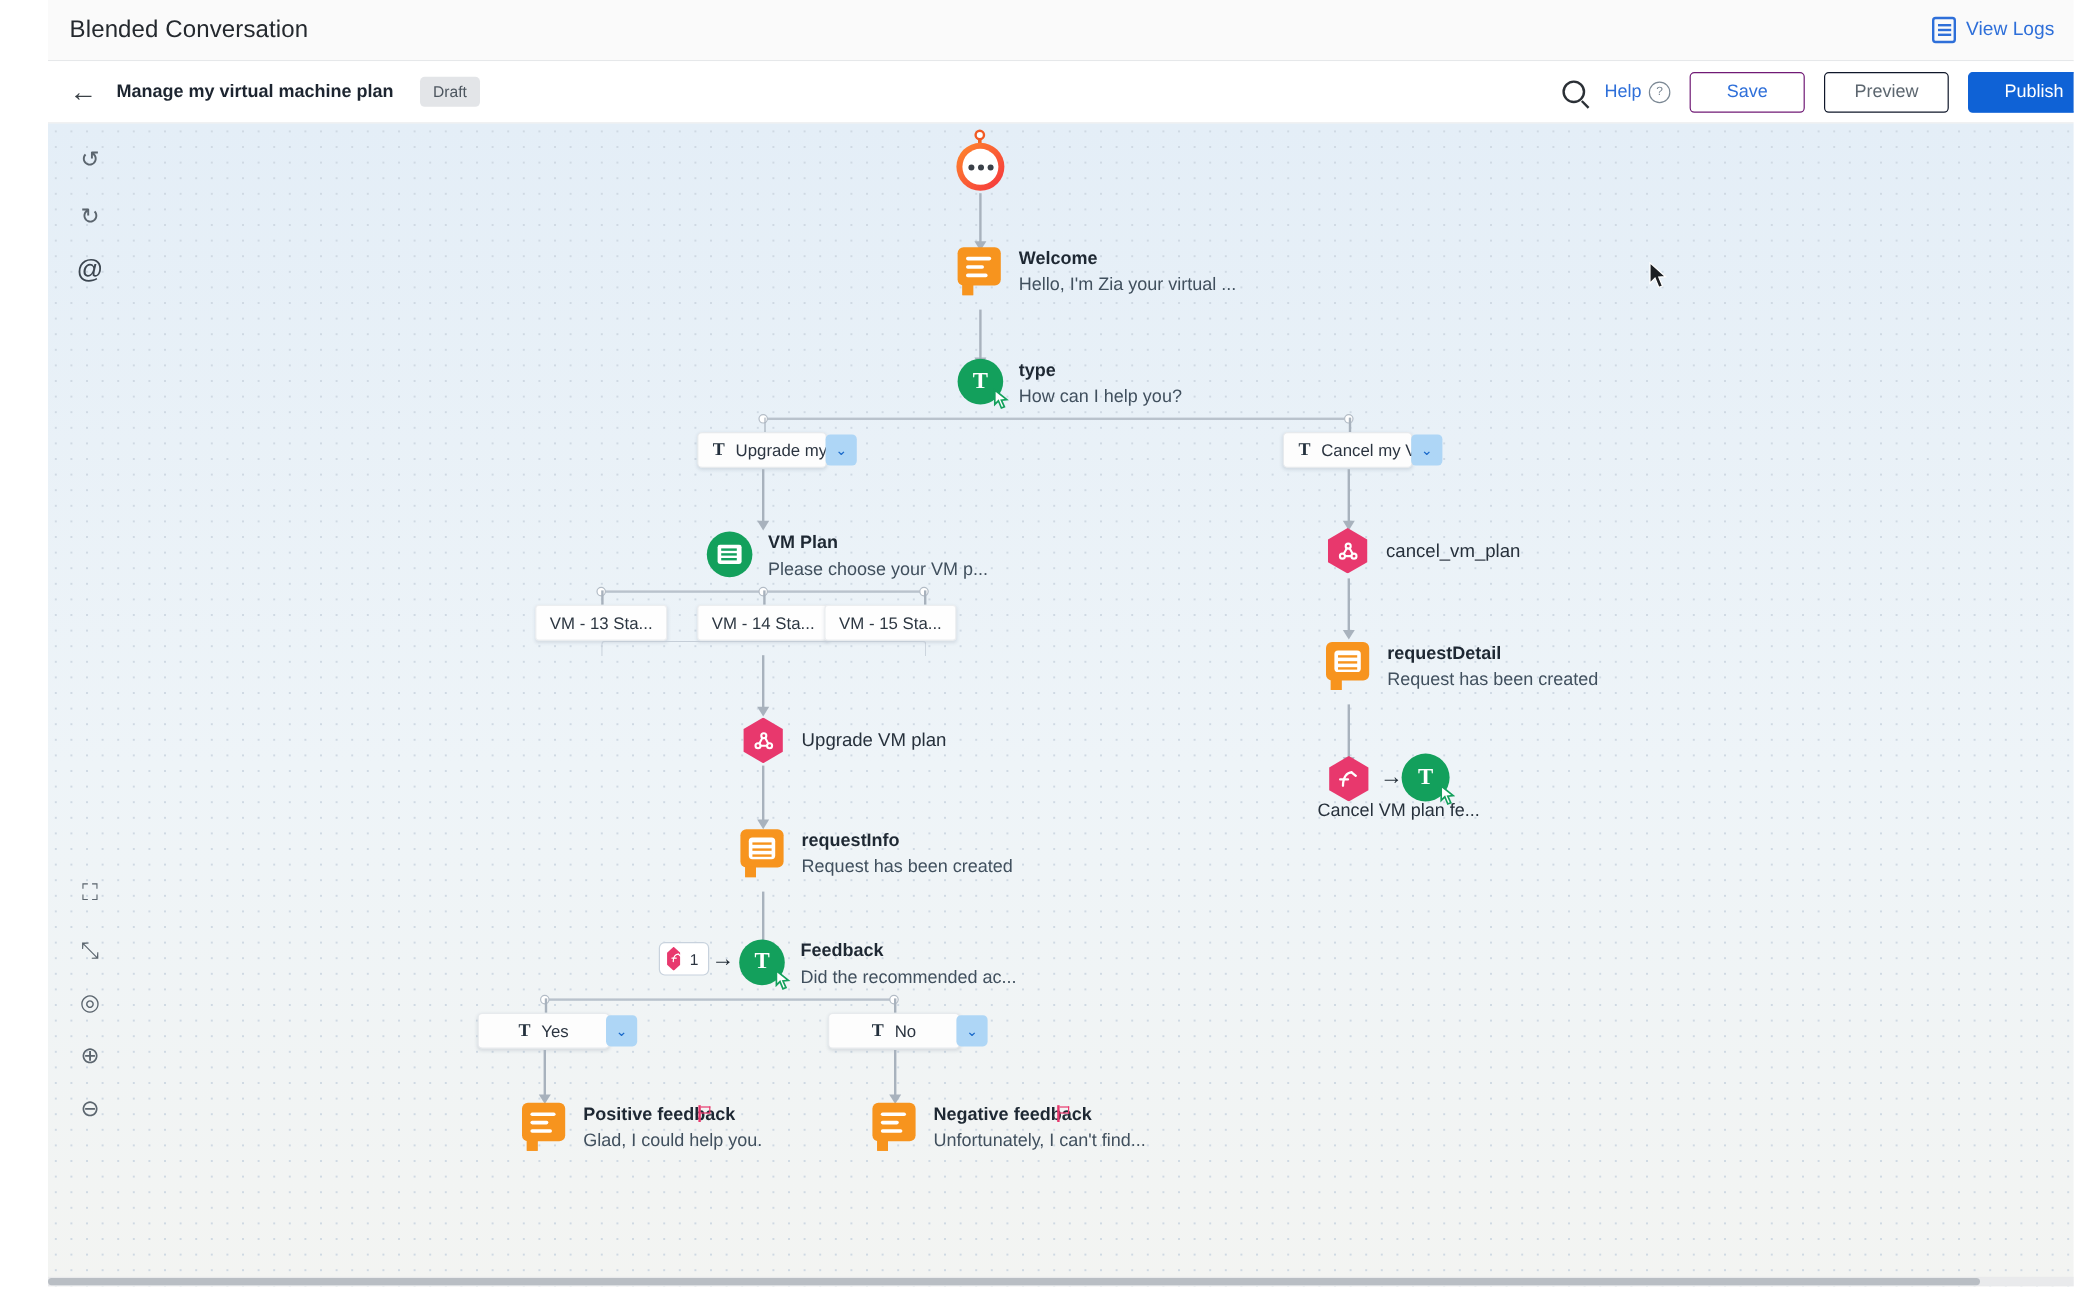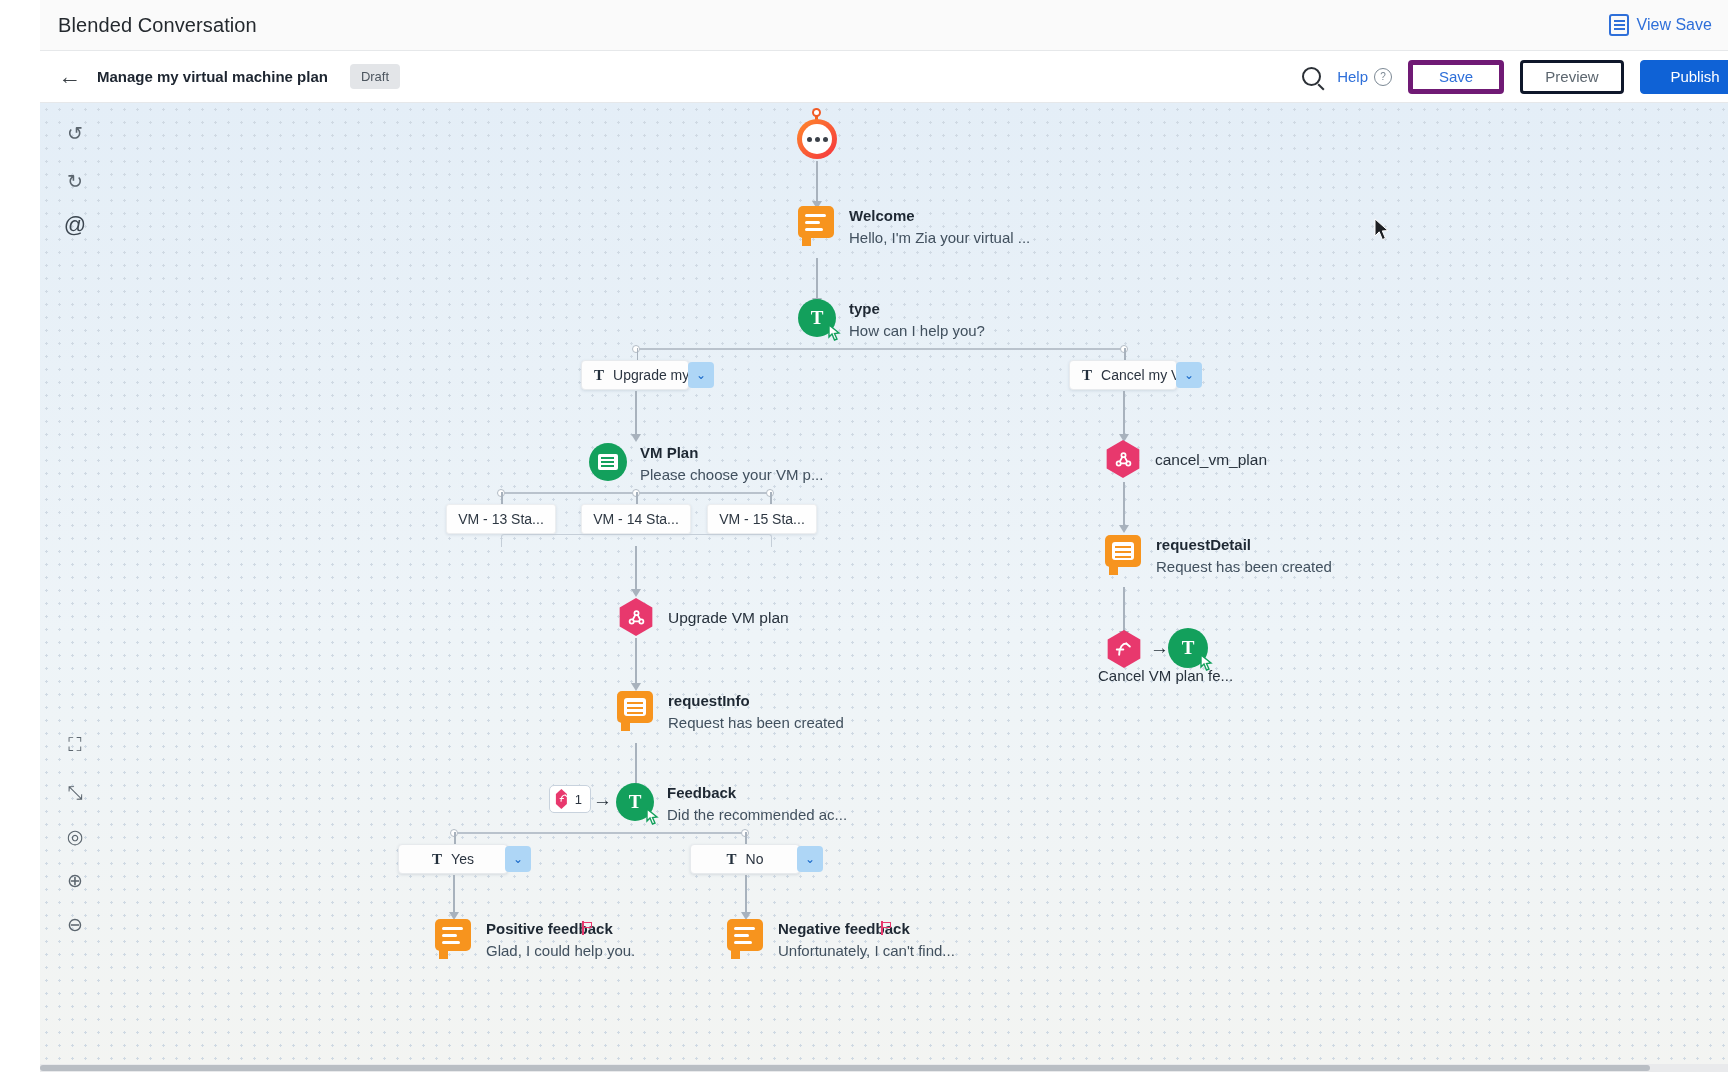--- a/index.html
+++ b/index.html
@@ -34,22 +34,22 @@
   .draft-badge{
     margin-left:22px;background:#e3e5e8;color:#4d565f;border-radius:4px;
     font-size:13px;padding:5px 11px;
   }
   .subhead-right{margin-left:auto;display:flex;align-items:center;gap:16px;}
   .search-ico{width:19px;height:19px;border:2px solid #2b3036;border-radius:50%;position:relative;cursor:pointer;box-sizing:border-box;}
   .search-ico:after{content:"";position:absolute;right:-6px;bottom:-4px;width:8px;height:2px;background:#2b3036;transform:rotate(45deg);}
   .help-link{display:flex;align-items:center;gap:6px;color:#2e6fd9;font-size:15px;cursor:pointer;}
   .help-q{width:16px;height:16px;border:1.5px solid #7b8894;border-radius:50%;font-size:10px;display:flex;align-items:center;justify-content:center;color:#7b8894;}
   .btn{font-size:15px;border-radius:4px;padding:0 22px;height:34px;display:flex;align-items:center;justify-content:center;cursor:pointer;box-sizing:border-box;}
-  .btn-save{border:5px solid #701a75;color:#2e6fd9;background:#fff;min-width:96px;}
-  .btn-preview{border:3px solid #0f172a;color:#5c666f;background:#fff;min-width:104px;}
+  .btn-save{border:1px solid #701a75;color:#2e6fd9;background:#fff;min-width:96px;}
+  .btn-preview{border:1px solid #0f172a;color:#5c666f;background:#fff;min-width:104px;}
   .btn-publish{border:1px solid #0f62d6;color:#fff;background:#0f62d6;min-width:110px;}
 
   
   .canvas{
     position:absolute;left:0;top:103px;width:1728px;height:969px;
     background:
       radial-gradient(circle, #cfd9e3 1px, rgba(0,0,0,0) 1.2px) 0 0/13px 13px,
       linear-gradient(180deg,#e4eef7 0%, #eef4f8 55%, #f3f4f2 100%);
     overflow:hidden;
   }
@@ -145,21 +145,21 @@
 </head>
 <body>
 
 <div class="app">
 
   <div class="titlebar">
     <div class="win-title">Blended Conversation</div>
     <div class="titlebar-right">
       <div class="view-logs">
         <span class="logs-ico"></span>
-        <span>View Save</span>
+        <span>View Logs</span>
       </div>
       <div class="close-x">✕</div>
     </div>
   </div>
 
   <div class="subhead">
     <div class="back-arrow">←</div>
     <div class="flow-title">Manage my virtual machine plan</div>
     <div class="draft-badge">Draft</div>
     <div class="subhead-right">
@@ -266,21 +266,21 @@
     <div class="hline" style="left:462px;top:389px;width:268px;"></div>
     <div class="dot-o" style="left:457px;top:386px;"></div>
     <div class="dot-o" style="left:592px;top:386px;"></div>
     <div class="dot-o" style="left:726px;top:386px;"></div>
     <div class="vline" style="left:461px;top:389px;height:12px;"></div>
     <div class="vline" style="left:596px;top:389px;height:12px;"></div>
     <div class="vline" style="left:730px;top:389px;height:12px;"></div>
 
     <div class="plain-chip" style="left:406px;top:401px;width:110px;">VM - 13 Sta...</div>
     <div class="plain-chip" style="left:541px;top:401px;width:110px;">VM - 14 Sta...</div>
-    <div class="plain-chip" style="left:667px;top:401px;width:110px;text-align:center;">VM - 15 Sta...</div>
+    <div class="plain-chip" style="left:647px;top:401px;width:110px;text-align:center;">VM - 15 Sta...</div>
 
     <div class="bracket" style="left:461px;top:431px;width:269px;height:12px;"></div>
     <div class="vline" style="left:595px;top:443px;height:46px;"></div>
     <div class="arrowhead" style="left:591px;top:486px;"></div>
 
     <div class="node" style="left:577px;top:495px;">
       <div class="node-ico hexa">
         <div class="shape">
           <svg width="21" height="21" viewBox="0 0 24 24" fill="none" stroke="#fff" stroke-width="2" stroke-linecap="round">
             <circle cx="12" cy="7" r="2.4"></circle>

